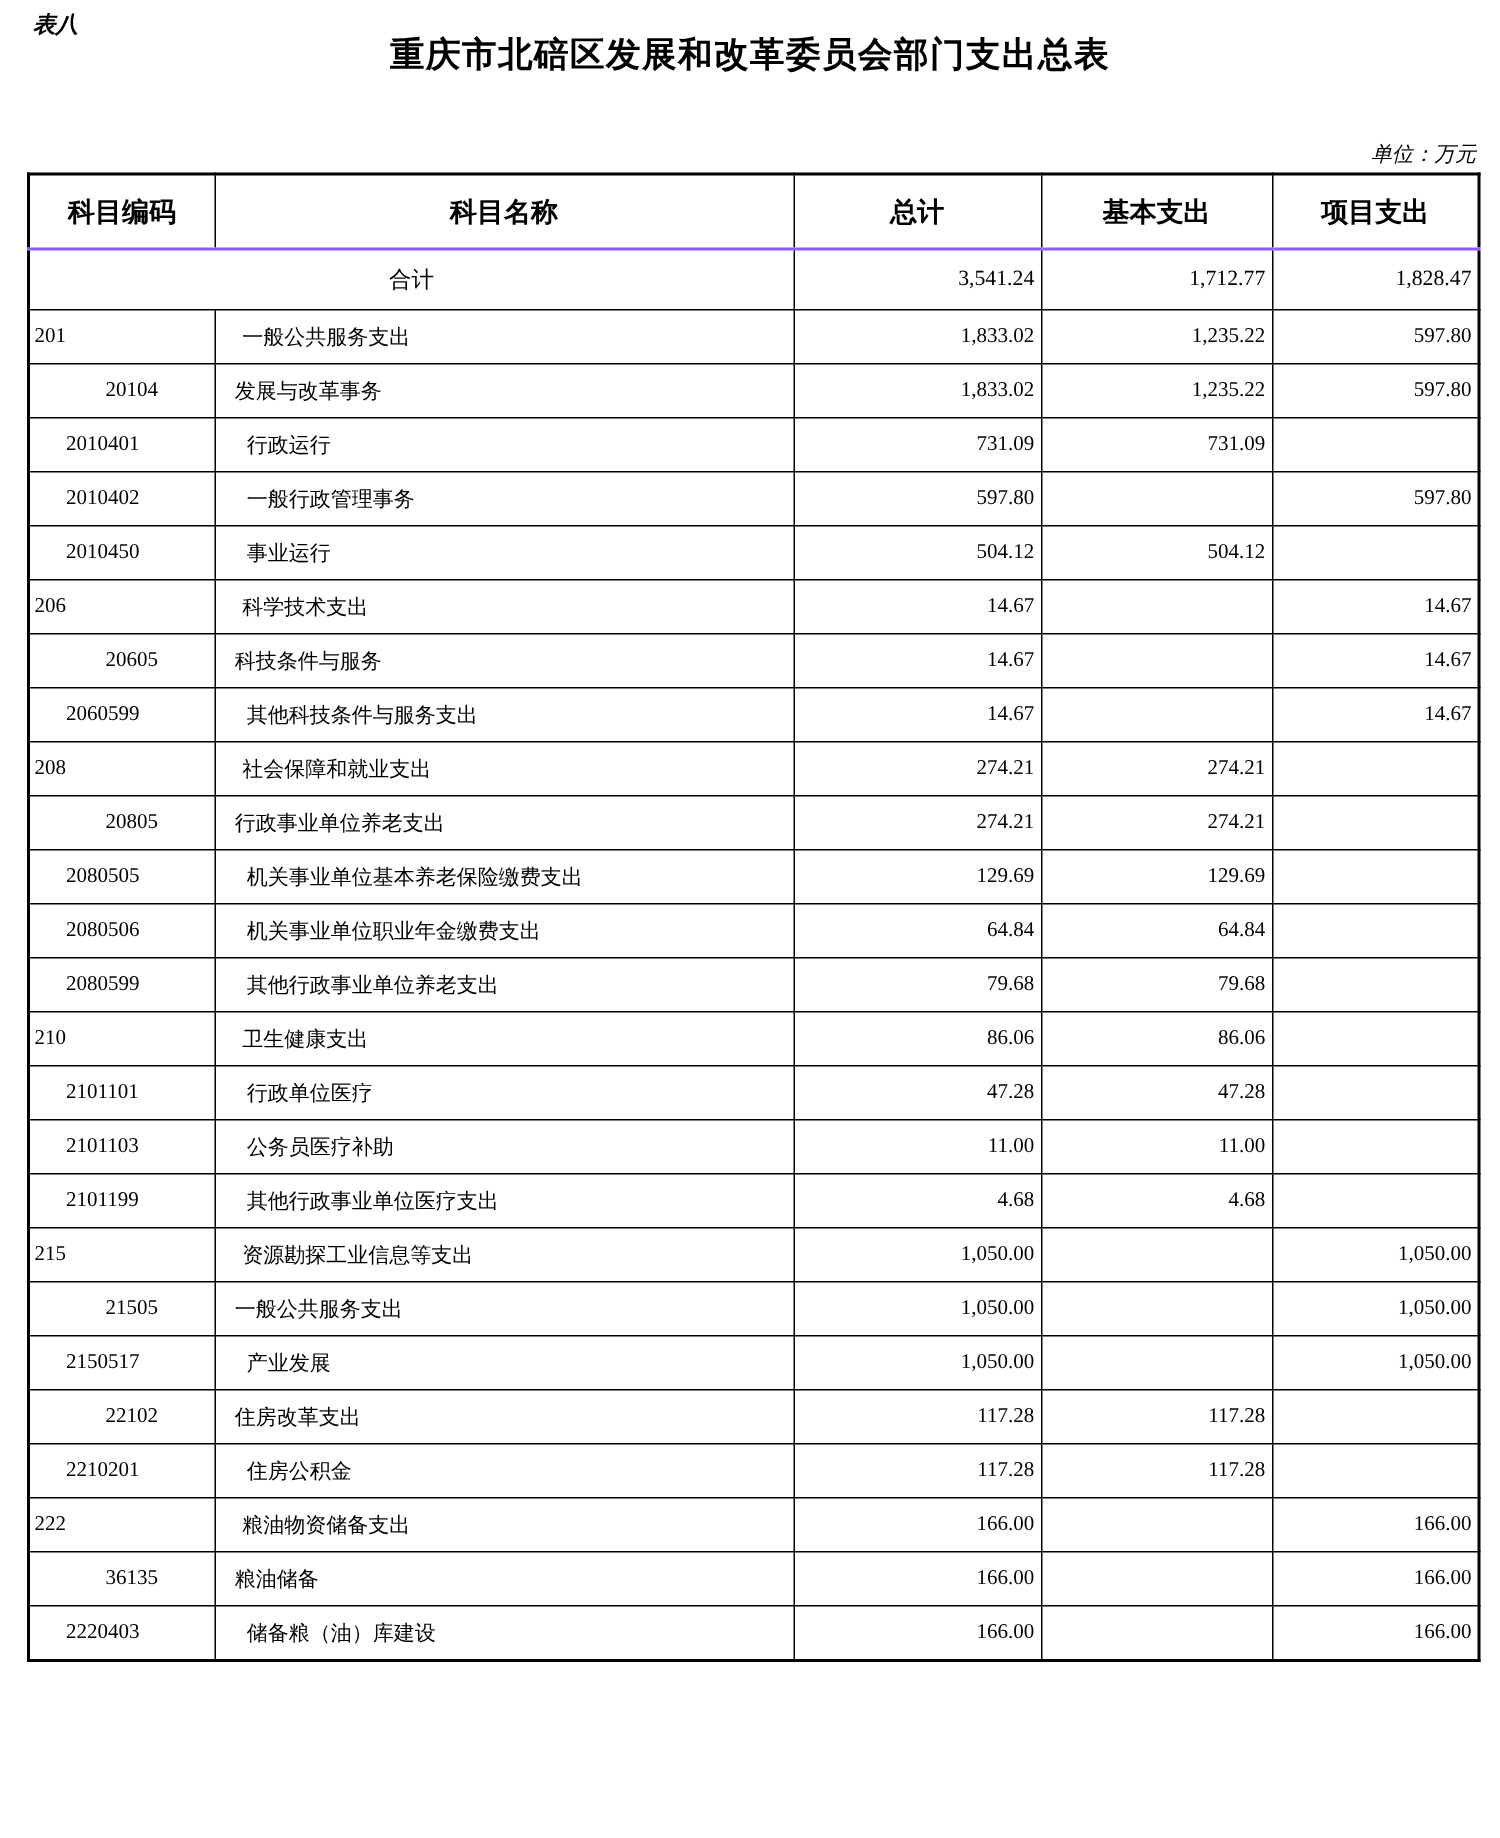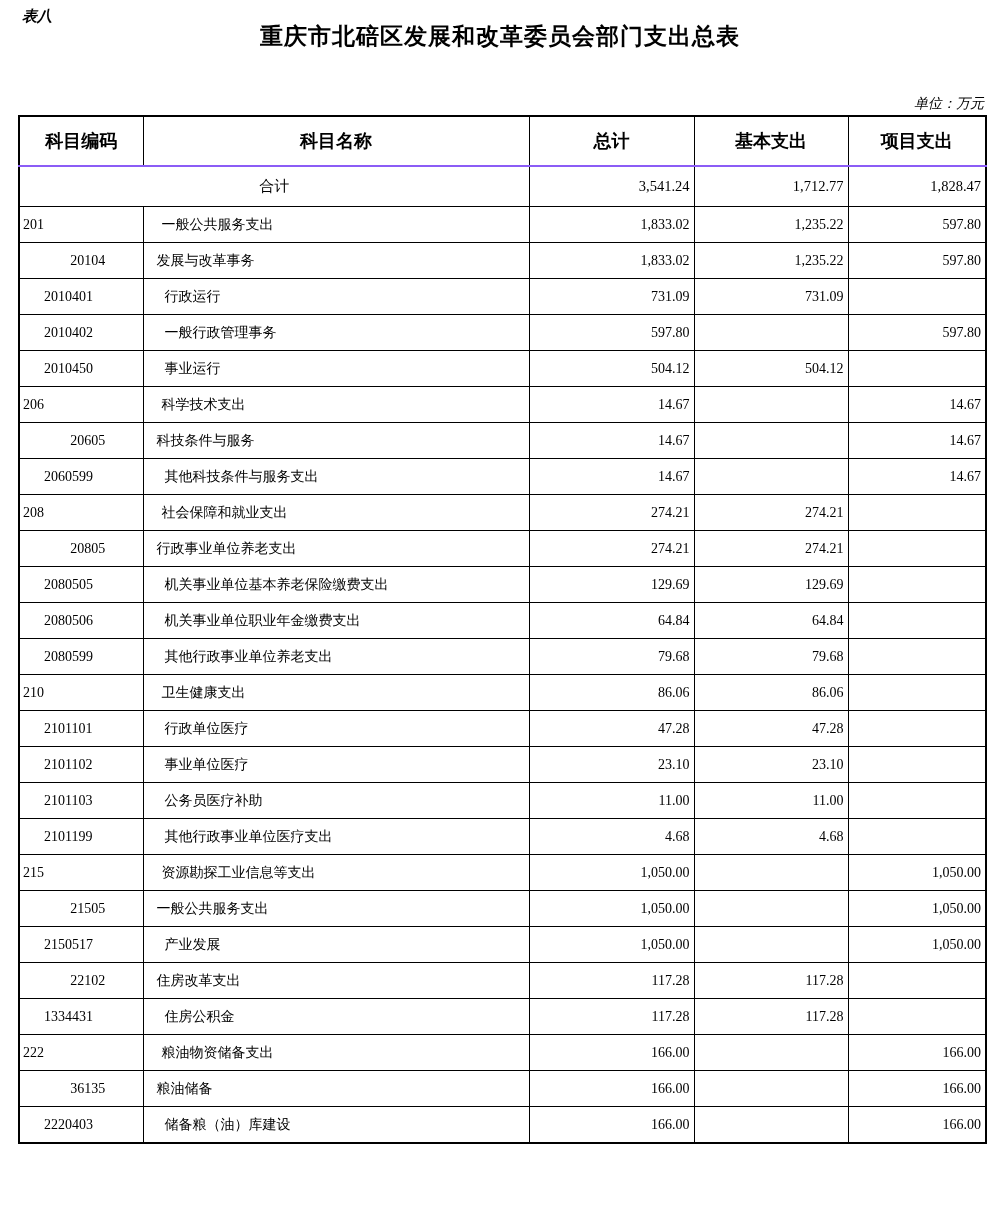--- a/index.html
+++ b/index.html
@@ -228,27 +228,20 @@
           <td class="num"></td>
         </tr>
         <tr class="data-row">
           <td class="code lv3">2101101</td>
           <td class="name lv3">行政单位医疗</td>
           <td class="num">47.28</td>
           <td class="num">47.28</td>
           <td class="num"></td>
         </tr>
         <tr class="data-row">
-          <td class="code lv3">2101102</td>
-          <td class="name lv3">事业单位医疗</td>
-          <td class="num">23.10</td>
-          <td class="num">23.10</td>
-          <td class="num"></td>
-        </tr>
-        <tr class="data-row">
           <td class="code lv3">2101103</td>
           <td class="name lv3">公务员医疗补助</td>
           <td class="num">11.00</td>
           <td class="num">11.00</td>
           <td class="num"></td>
         </tr>
         <tr class="data-row">
           <td class="code lv3">2101199</td>
           <td class="name lv3">其他行政事业单位医疗支出</td>
           <td class="num">4.68</td>
@@ -277,21 +270,21 @@
           <td class="num">1,050.00</td>
         </tr>
         <tr class="data-row">
           <td class="code lv2">22102</td>
           <td class="name lv2">住房改革支出</td>
           <td class="num">117.28</td>
           <td class="num">117.28</td>
           <td class="num"></td>
         </tr>
         <tr class="data-row">
-          <td class="code lv3">1334431</td>
+          <td class="code lv3">2210201</td>
           <td class="name lv3">住房公积金</td>
           <td class="num">117.28</td>
           <td class="num">117.28</td>
           <td class="num"></td>
         </tr>
         <tr class="data-row">
           <td class="code lv1">222</td>
           <td class="name lv1">粮油物资储备支出</td>
           <td class="num">166.00</td>
           <td class="num"></td>

